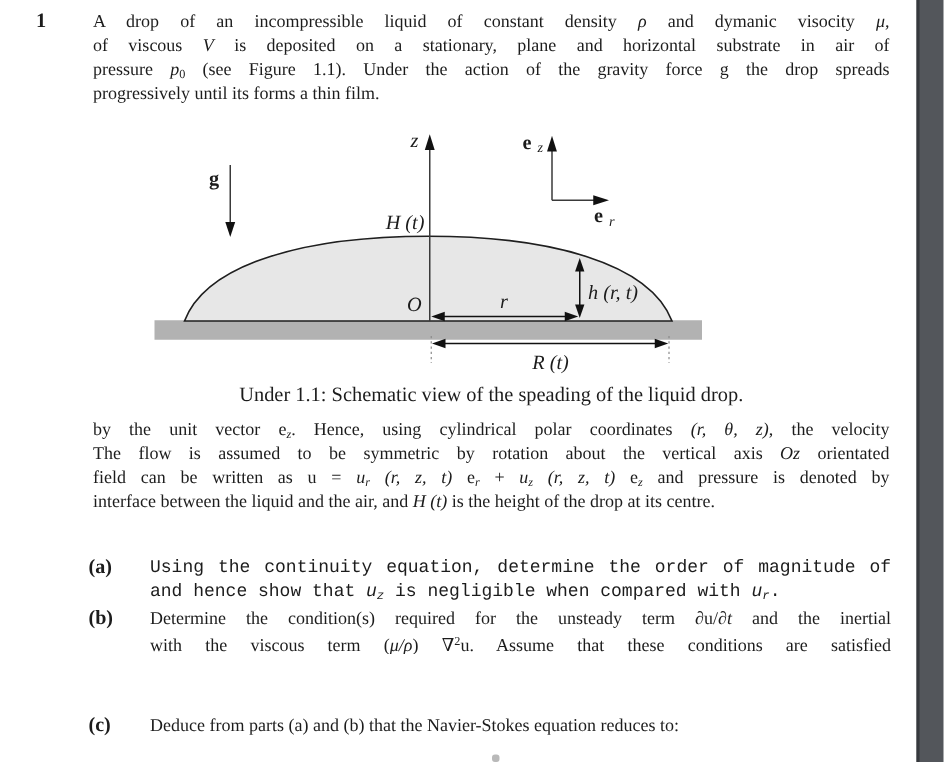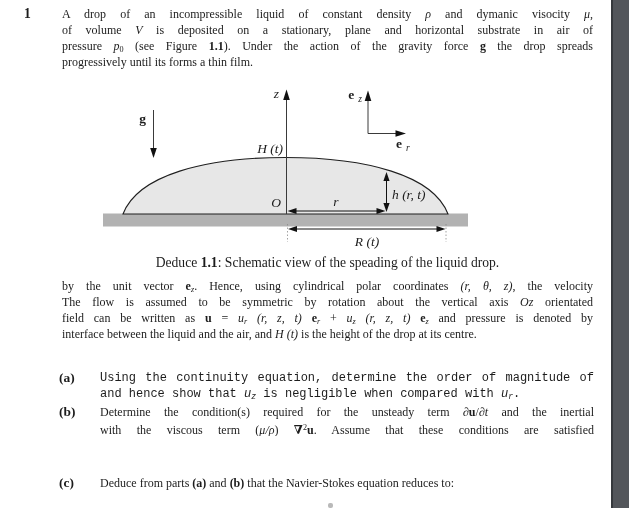--- a/index.html
+++ b/index.html
@@ -26,21 +26,21 @@
   .jline.last{text-align-last:left;}
   .problem-number{position:absolute;left:24px;top:6px;font-weight:bold;font-size:13.6px;}
   .item-label{position:absolute;left:59px;font-weight:bold;font-size:13.4px;line-height:16px;}
   .caption{
     position:absolute;left:62px;top:255px;width:531px;
     font-size:13.6px;text-align:center;line-height:16px;
   }
 
   
   .rs-i{font-style:italic;}
-  .rs-b{font-weight:bold;}
+  .rs-b{font-weight:normal;}
   .rs-sub{font-size:68%;vertical-align:-0.28em;}
   .rs-isub{font-size:68%;font-style:italic;vertical-align:-0.28em;}
   .rs-sup{font-size:68%;vertical-align:0.5em;}
 
   
   .fig-svg{position:absolute;left:95px;top:85px;}
   .fig-svg text{font-family:"Liberation Serif","DejaVu Serif",serif;fill:#1c1c1c;}
   .lbl-math{font-style:italic;font-size:13.5px;}
   .lbl-bold{font-weight:bold;font-size:13.5px;}
 
@@ -51,21 +51,21 @@
 </style>
 </head>
 <body>
 
 <div class="page">
 
   <div class="problem-number">1</div>
 
   <div class="tblock" style="left:62px;top:6px;width:531px;">
     <div class="jline"><span>A drop of an incompressible liquid of constant density </span><span class="rs-i">ρ</span><span> and dymanic visocity </span><span class="rs-i">μ</span><span>,</span></div>
-    <div class="jline"><span>of volume </span><span class="rs-i">V</span><span> is deposited on a stationary, plane and horizontal substrate in air of</span></div>
+    <div class="jline"><span>of viscous </span><span class="rs-i">V</span><span> is deposited on a stationary, plane and horizontal substrate in air of</span></div>
     <div class="jline"><span>pressure </span><span class="rs-i">p</span><span class="rs-sub">0</span><span> (see Figure </span><span class="rs-b">1.1</span><span>). Under the action of the gravity force </span><span class="rs-b">g</span><span> the drop spreads</span></div>
     <div class="jline last"><span>progressively until its forms a thin film.</span></div>
   </div>
 
   <svg class="fig-svg" width="380" height="165" viewBox="95 85 380 165">
 
     <rect x="103" y="213.5" width="365" height="13" fill="#b2b2b2"></rect>
 
     <path d="M 123 214 C 138 175 205 157.5 285.5 157.5 C 366 157.5 433 175 448 214 Z" stroke="#1f1f1f" stroke-width="1.1" fill="#e7e7e7"></path>
 
@@ -105,21 +105,21 @@
     <text x="392" y="199" text-anchor="start" class="lbl-math">h (r, t)</text>
 
     <line x1="287.5" y1="224" x2="287.5" y2="242" stroke="#8a8a8a" stroke-width="0.8" stroke-dasharray="1.5,2"></line>
     <line x1="446" y1="224" x2="446" y2="242" stroke="#8a8a8a" stroke-width="0.8" stroke-dasharray="1.5,2"></line>
     <line x1="294" y1="229" x2="440" y2="229" stroke="#111" stroke-width="1"></line>
     <polygon points="288,229 297,225.9 297,232.1" fill="#111"></polygon>
     <polygon points="445.5,229 436.5,225.9 436.5,232.1" fill="#111"></polygon>
     <text x="367" y="246" text-anchor="middle" class="lbl-math" font-size="14">R (t)</text>
   </svg>
 
-  <div class="caption"><span>Deduce </span><span class="rs-b">1.1</span><span>: Schematic view of the speading of the liquid drop.</span></div>
+  <div class="caption"><span>Under </span><span class="rs-b">1.1</span><span>: Schematic view of the speading of the liquid drop.</span></div>
 
   <div class="tblock" style="left:62px;top:278px;width:531px;">
     <div class="jline"><span>by the unit vector </span><span class="rs-b">e</span><span class="rs-isub">z</span><span>. Hence, using cylindrical polar coordinates </span><span class="rs-i">(r, θ, z)</span><span>, the velocity</span></div>
     <div class="jline"><span>The flow is assumed to be symmetric by rotation about the vertical axis </span><span class="rs-i">Oz</span><span> orientated</span></div>
     <div class="jline"><span>field can be written as </span><span class="rs-b">u</span><span> = </span><span class="rs-i">u</span><span class="rs-isub">r</span><span class="rs-i"> (r, z, t) </span><span class="rs-b">e</span><span class="rs-isub">r</span><span> + </span><span class="rs-i">u</span><span class="rs-isub">z</span><span class="rs-i"> (r, z, t) </span><span class="rs-b">e</span><span class="rs-isub">z</span><span> and pressure is denoted by</span></div>
     <div class="jline last"><span>interface between the liquid and the air, and </span><span class="rs-i">H (t)</span><span> is the height of the drop at its centre.</span></div>
   </div>
 
   <div class="item-label" style="top:370px;">(a)</div>
   <div class="tblock" style="left:100px;top:370px;width:494px;font-family:Liberation Mono, monospace;">

